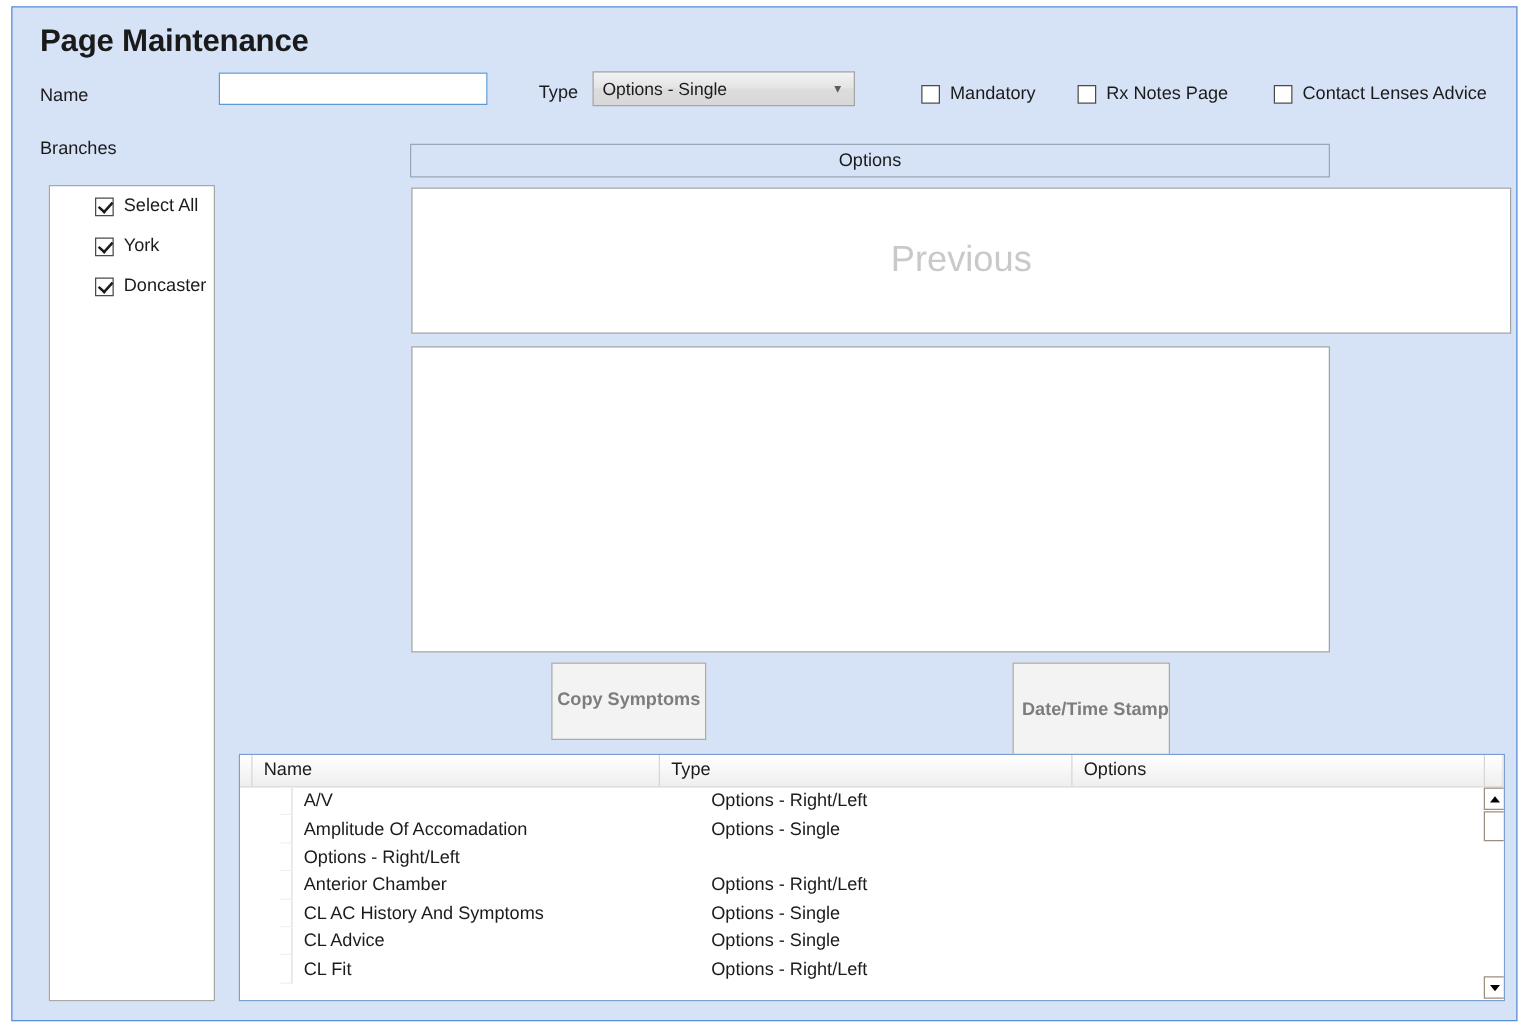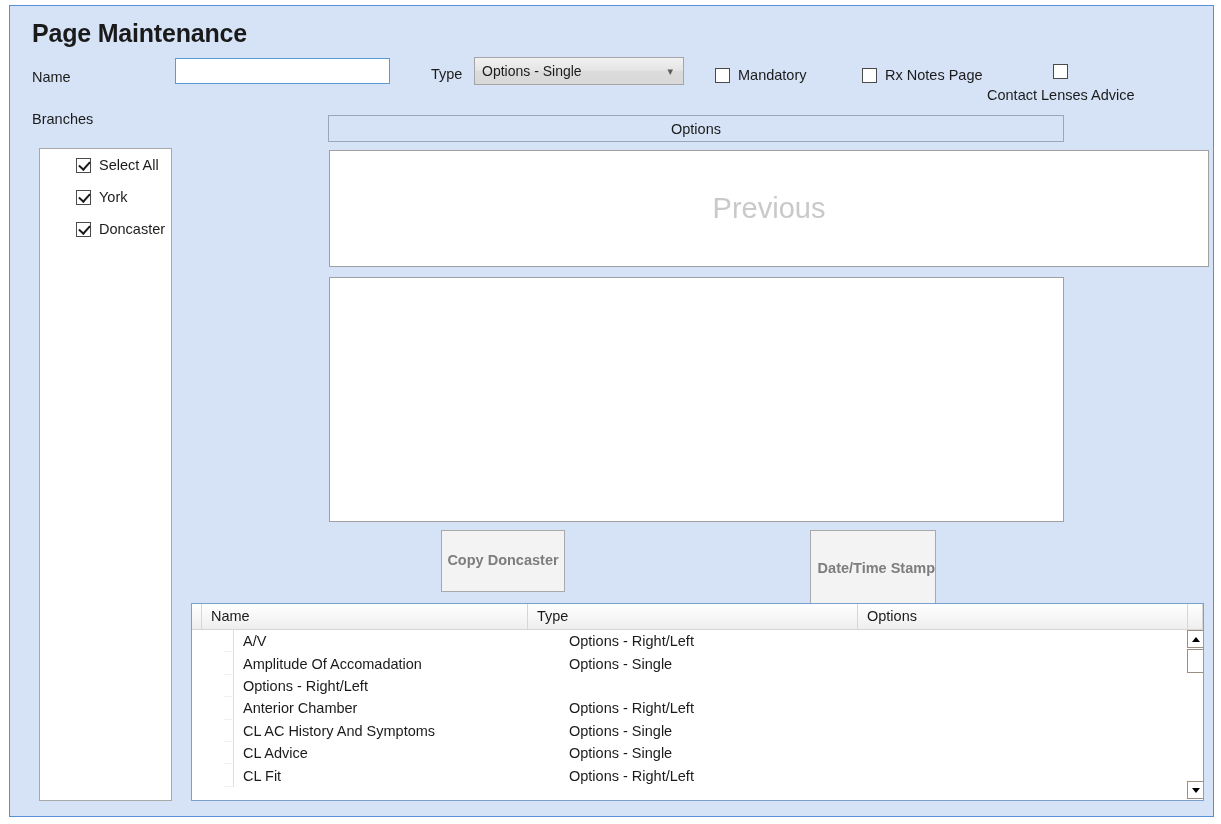--- a/index.html
+++ b/index.html
@@ -103,23 +103,23 @@
     position: absolute;
     top: 58px;
     height: 22px;
     display: flex;
     align-items: center;
     gap: 8px;
     white-space: nowrap;
     cursor: default;
     user-select: none;
   }
-  .cb-mandatory { left: 678px; padding-left: 27px; }
+  .cb-mandatory { left: 700px; padding-left: 27px; }
   .cb-rxnotes   { left: 852px; }
-  .cb-contact   { left: 977px; flex-direction: column; }
+  .cb-contact   { left: 1009px; }
 
   .cb-box {
     width: 15px;
     height: 15px;
     box-sizing: border-box;
     background: #ffffff;
     border: 1px solid #4a4a4a;
     display: inline-block;
     position: relative;
     flex: 0 0 auto;
@@ -428,21 +428,21 @@
       <span>Options</span>
     </div>
 
     <div class="previous-panel">
       <span class="previous-text">Previous</span>
     </div>
 
     <div class="editor-panel"></div>
 
     <div class="btn btn-copy-previous">
-      <span>Copy Doncaster</span>
+      <span>Copy Symptoms</span>
     </div>
     <div class="btn btn-datetime">
       <span>Date/Time Stamp</span>
     </div>
 
     <div class="grid-wrap">
       <div class="grid-header">
         <div class="gutter-head"></div>
         <div class="hcell hcell-name">Name</div>
         <div class="hcell hcell-type">Type</div>

